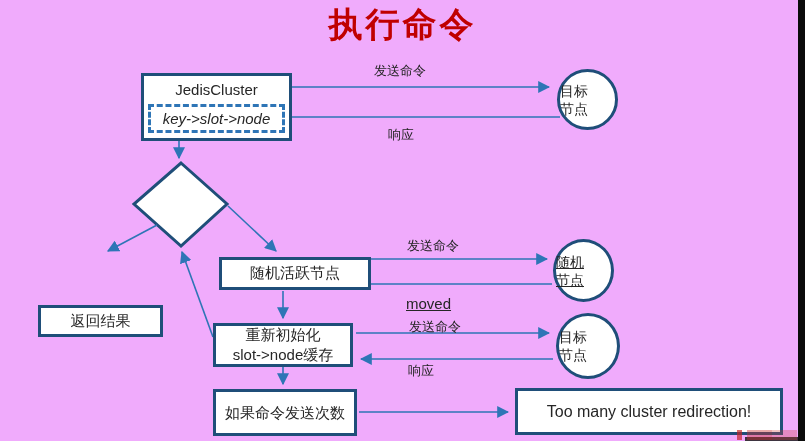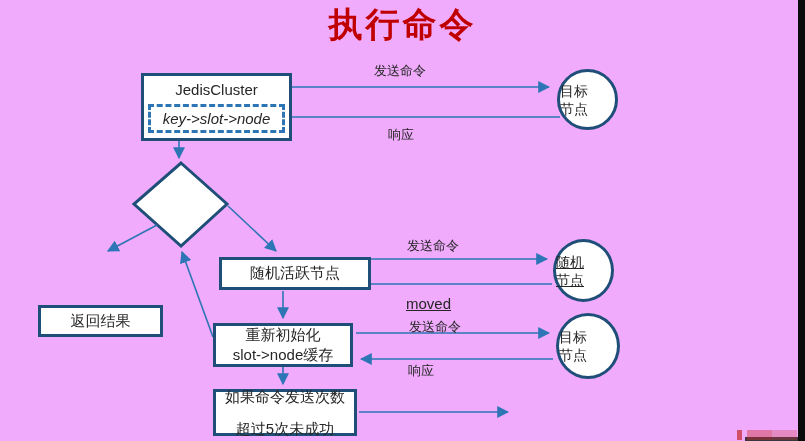--- a/index.html
+++ b/index.html
@@ -94,23 +94,23 @@
 
   <div class="box" style="left:219px;top:257px;width:152px;height:33px;">随机活跃节点</div>
 
   <div class="box twoline" style="left:213px;top:323px;width:140px;height:44px;">
     <div>重新初始化</div>
     <div>slot-&gt;node缓存</div>
   </div>
 
   <div class="box twoline" style="left:213px;top:389px;width:144px;height:47px;gap:12px;">
     <div>如果命令发送次数</div>
-    <div>超过5次未成功</div>
   </div>
 
+  <div class="box" style="left:515px;top:388px;width:268px;height:47px;font-size:16px;">Too many cluster redirection!</div>
 
   <div class="elabel" style="left:374px;top:62px;">发送命令</div>
   <div class="elabel" style="left:388px;top:126px;">响应</div>
   <div class="elabel" style="left:407px;top:237px;">发送命令</div>
   <div class="elabel" style="left:406px;top:295px;font-size:15px;text-decoration:underline;">moved</div>
   <div class="elabel" style="left:409px;top:318px;">发送命令</div>
   <div class="elabel" style="left:408px;top:362px;">响应</div>
 
   <div class="bstrip"></div>
   <div class="wm"></div>

